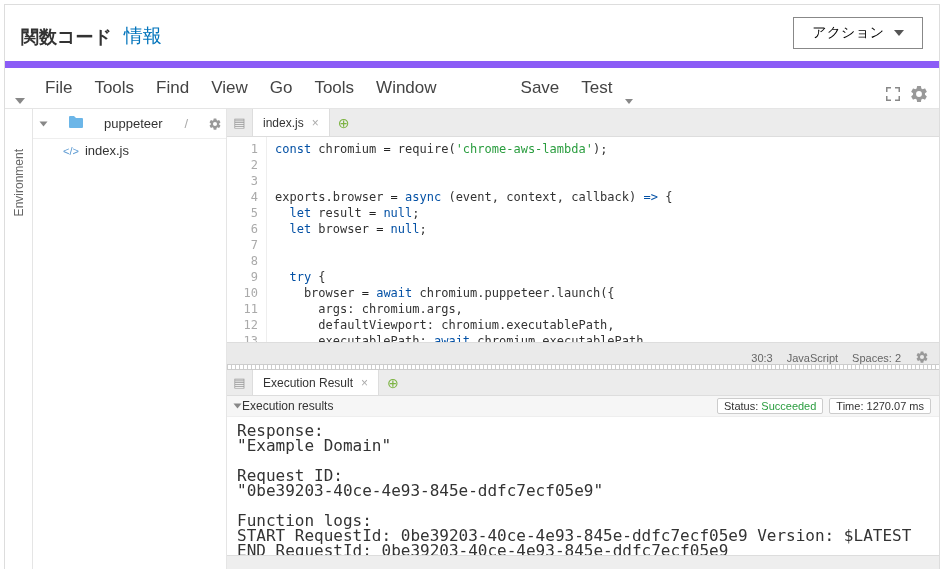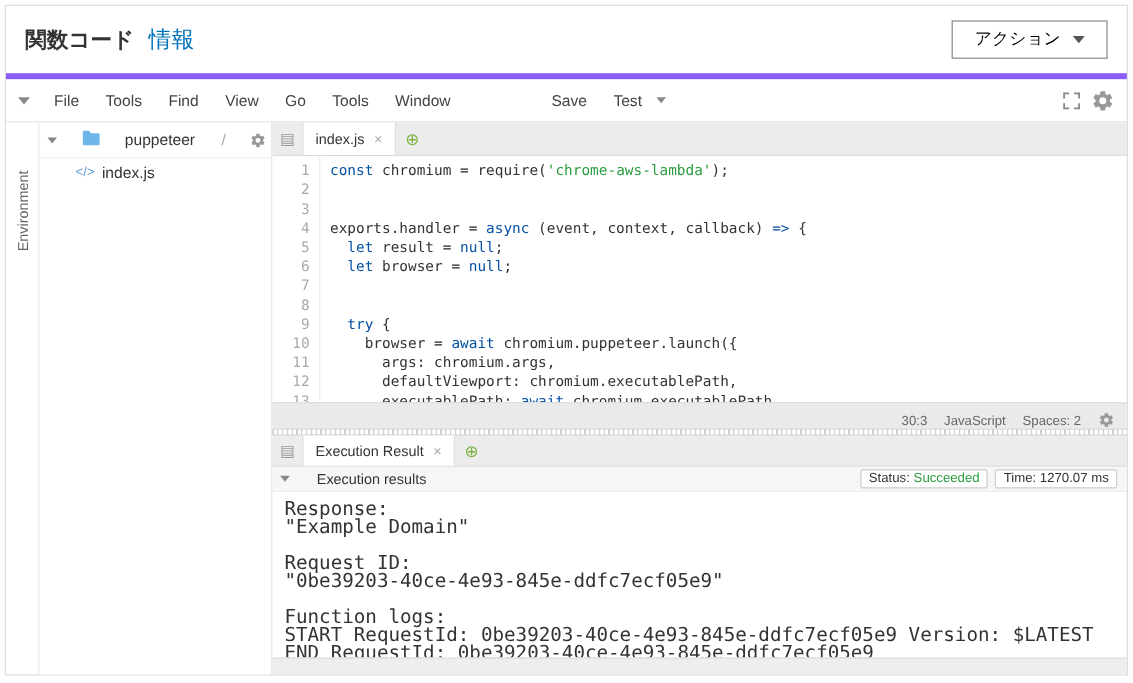--- a/index.html
+++ b/index.html
@@ -1,24 +1,24 @@
 <!DOCTYPE html>
 <html><head>
 <meta charset="utf-8">
 <style>
 * { margin: 0; padding: 0; box-sizing: border-box; }
 body { font-family: Arial, sans-serif; font-size: 13px; background: #fff; color: #333; width: 944px; height: 569px; overflow: hidden; }
 
 .panel { border: 1px solid #ddd; background: #fff; margin: 4px; }
-.header { display: flex; align-items: center; padding: 12px 16px; border-bottom: 5px solid #8b5cf6; }
+.header { display: flex; align-items: flex-end; padding: 12px 16px; border-bottom: 7px solid #8b5cf6; }
 .title { font-size: 18px; font-weight: bold; }
 .info-link { color: #0073bb; margin-left: 12px; font-size: 19px; cursor: pointer; }
 .actions-btn { margin-left: auto; padding: 6px 18px; border: 1px solid #888; background: #fff; font-size: 14px; cursor: pointer; display: flex; align-items: center; gap: 10px; }
 
-.toolbar { display: flex; align-items: center; padding: 4px 10px; border-bottom: 1px solid #e5e5e5; gap: 2px; font-size: 13px; position: relative; }
+.toolbar { display: flex; align-items: flex-end; padding: 4px 10px; border-bottom: 1px solid #e5e5e5; gap: 2px; font-size: 17px; position: relative; }
 .tb-tri { width:0;height:0;border-left:5px solid transparent;border-right:5px solid transparent;border-top:6px solid #888; margin-right: 8px; cursor: pointer;}
 .tb-item { padding: 6px 10px; cursor: pointer; color: #444; }
 .tb-spacer { width: 60px; }
 .tb-right { margin-left: auto; display: flex; align-items: center; gap: 6px; }
 .full-icon, .gear-icon { width: 20px; height: 20px; display: flex; align-items: center; justify-content: center; cursor: pointer; color: #888; }
 .gear-icon svg { fill: #999; }
 
 .ide { display: flex; height: 460px; }
 .env-col { width: 28px; border-right: 1px solid #e5e5e5; display: flex; align-items: flex-start; justify-content: center; padding-top: 40px; }
 .env-label { writing-mode: vertical-rl; transform: rotate(180deg); font-size: 12px; color: #666; }
@@ -42,21 +42,21 @@
 .code { padding: 4px 8px; line-height: 16px; white-space: pre; }
 .str { color: #2a9d3f; }
 .fn { color: #0451a5; }
 .op { color: #222; }
 .await { color: #0451a5; }
 
 .status-bar { position: relative; height: 22px; background: #eaeaea; border-top: 1px solid #ddd; display: flex; align-items: flex-end; justify-content: flex-end; padding: 0 10px; gap: 14px; font-size: 11px; color: #666; }
 
 .dragger { height: 6px; border-top: 1px solid #ccc; border-bottom: 1px solid #ccc; background: repeating-linear-gradient(to right, #ccc 0 1px, transparent 1px 4px); cursor: row-resize;}
 .results-tabs { display: flex; align-items: center; background: #ececec; border-bottom: 1px solid #ddd; height: 26px;}
-.results-head { display: flex; align-items: center; padding: 2px 8px; background: #f6f6f6; border-bottom: 1px solid #eee; font-size: 12px; gap: 24px;}
+.results-head { display: flex; align-items: center; padding: 2px 8px; background: #f6f6f6; border-bottom: 1px solid #eee; font-size: 12px; gap: 2px;}
 .results-head .fold2 { width:0;height:0;border-top:4px solid transparent;border-bottom:4px solid transparent;border-left:5px solid #888; transform: rotate(90deg);}
 .badges { margin-left: auto; display: flex; gap: 6px; align-items: center; }
 .badge { border: 1px solid #ccc; padding: 1px 6px; font-size: 11px; background: #fff; border-radius: 2px;}
 .ok { color: #2a9d3f; }
 .results-body { padding: 6px 10px; font-family: Menlo, Consolas, monospace; font-size: 16px; line-height: 15px; white-space: pre; overflow: hidden; height: 138px;}
 .results-scroll { height: 14px; background: #eee; border-top: 1px solid #ddd;}
 </style>
 </head>
 <body>
 
@@ -134,21 +134,21 @@
           <span>index.js</span>
           <span class="close">×</span>
         </div>
         <span class="plus">⊕</span>
       </div>
 
       <div class="code-wrap">
         <div class="lines">1<br>2<br>3<br>4<br>5<br>6<br>7<br>8<br>9<br>10<br>11<br>12<br>13<br>14</div>
         <div class="code"><span class="fn">const</span><span> chromium </span><span class="op">=</span><span> require(</span><span class="str">'chrome-aws-lambda'</span><span>);</span>
 <br>
-<span>exports.handler </span><span class="op">=</span><span class="fn"> async </span><span>(event, context, callback) </span><span class="fn">=&gt;</span><span> {</span>
+<span>exports.browser </span><span class="op">=</span><span class="fn"> async </span><span>(event, context, callback) </span><span class="fn">=&gt;</span><span> {</span>
 <span class="fn">  let</span><span> result </span><span class="op">=</span><span class="fn"> null</span><span>;</span>
 <span class="fn">  let</span><span> browser </span><span class="op">=</span><span class="fn"> null</span><span>;</span>
 <br>
 <span class="fn">  try</span><span> {</span>
 <span>    browser </span><span class="op">=</span><span class="await"> await </span><span>chromium.puppeteer.launch({</span>
 <span>      args: chromium.args,</span>
 <span>      defaultViewport: chromium.executablePath,</span>
 <span>      executablePath: </span><span class="await">await </span><span>chromium.executablePath,</span>
 
 

